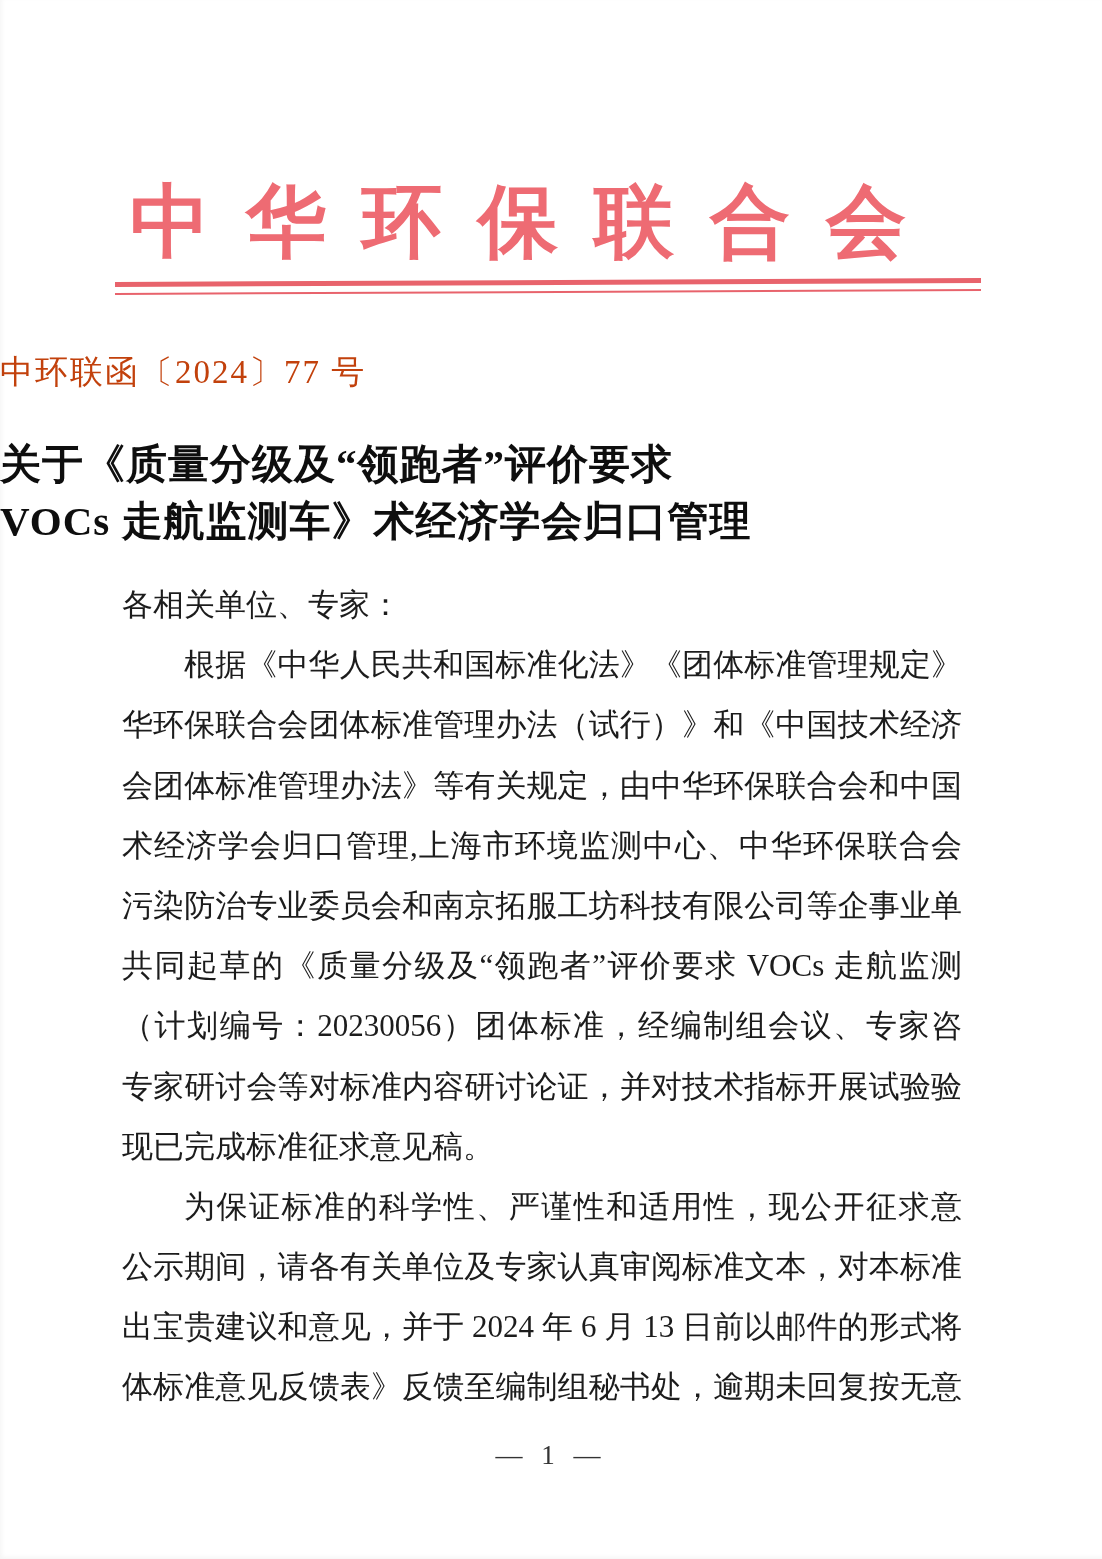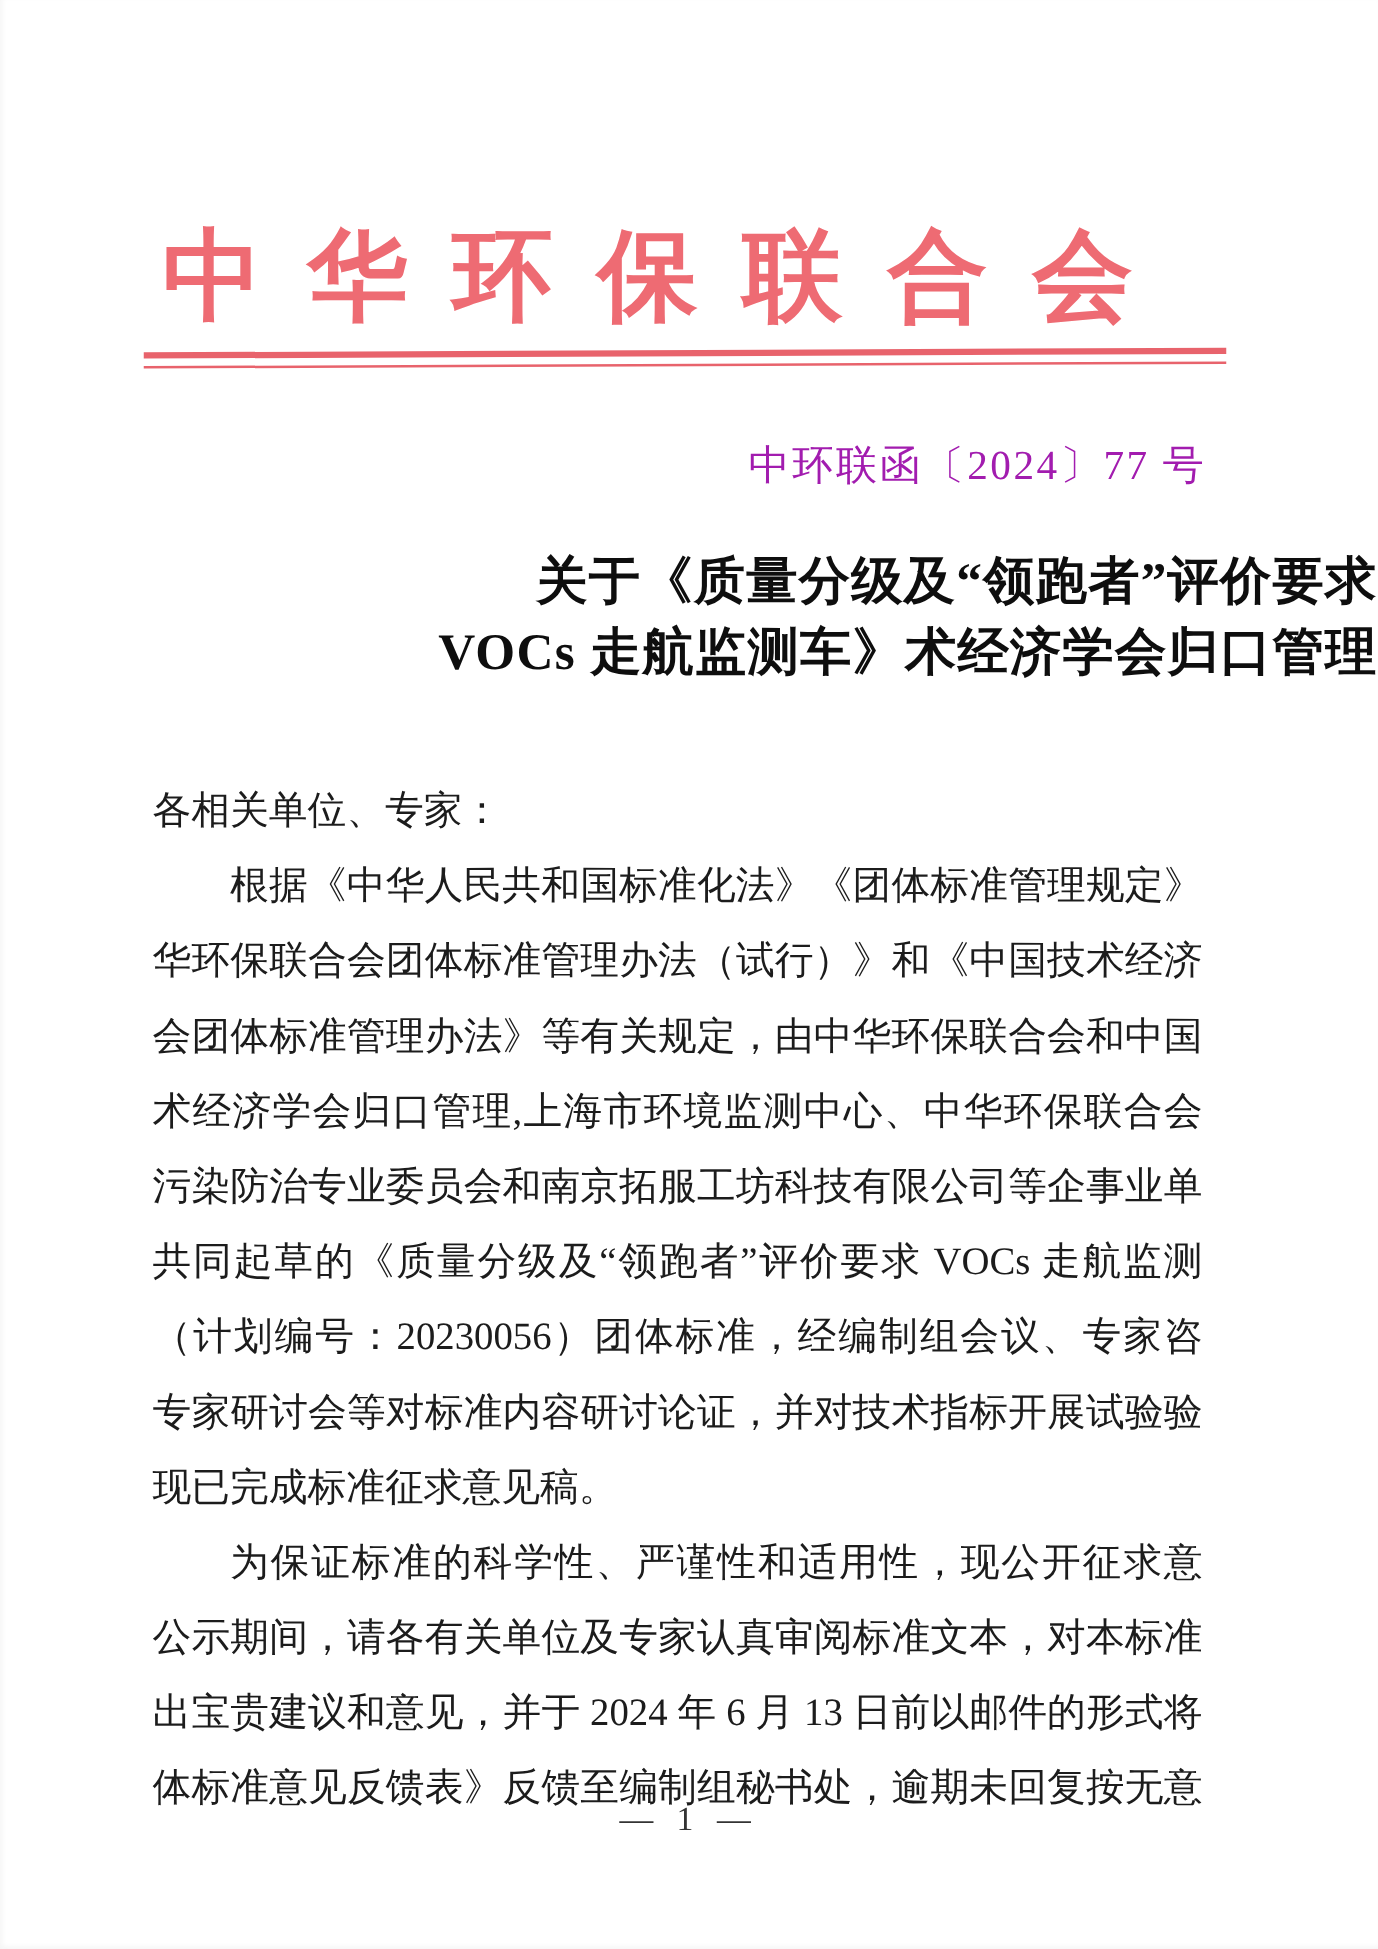--- a/index.html
+++ b/index.html
@@ -56,43 +56,43 @@
     margin-top: 6px;
     background: #e8636c;
     transform: rotate(-0.25deg);
   }
 
   .doc-number {
     position: absolute;
     top: 350px;
     left: 0;
     width: 965px;
-    text-align: right;
+    text-align: left;
     font-size: 33px;
     letter-spacing: 2px;
-    color: #a21caf;
+    color: #c2410c;
     white-space: nowrap;
   }
 
   .doc-title {
     position: absolute;
     top: 436px;
     left: 0;
     width: 1102px;
-    text-align: right;
+    text-align: left;
     font-weight: bold;
     font-size: 41px;
     line-height: 57px;
     color: #0e0e0e;
     letter-spacing: 1px;
   }
 
   .letter-body {
     position: absolute;
-    top: 618px;
+    top: 575px;
     left: 122px;
     width: 840px;
     font-size: 31px;
     color: #1c1c1c;
   }
   .line {
     height: 60.2px;
     line-height: 60.2px;
     white-space: nowrap;
     text-align: left;

